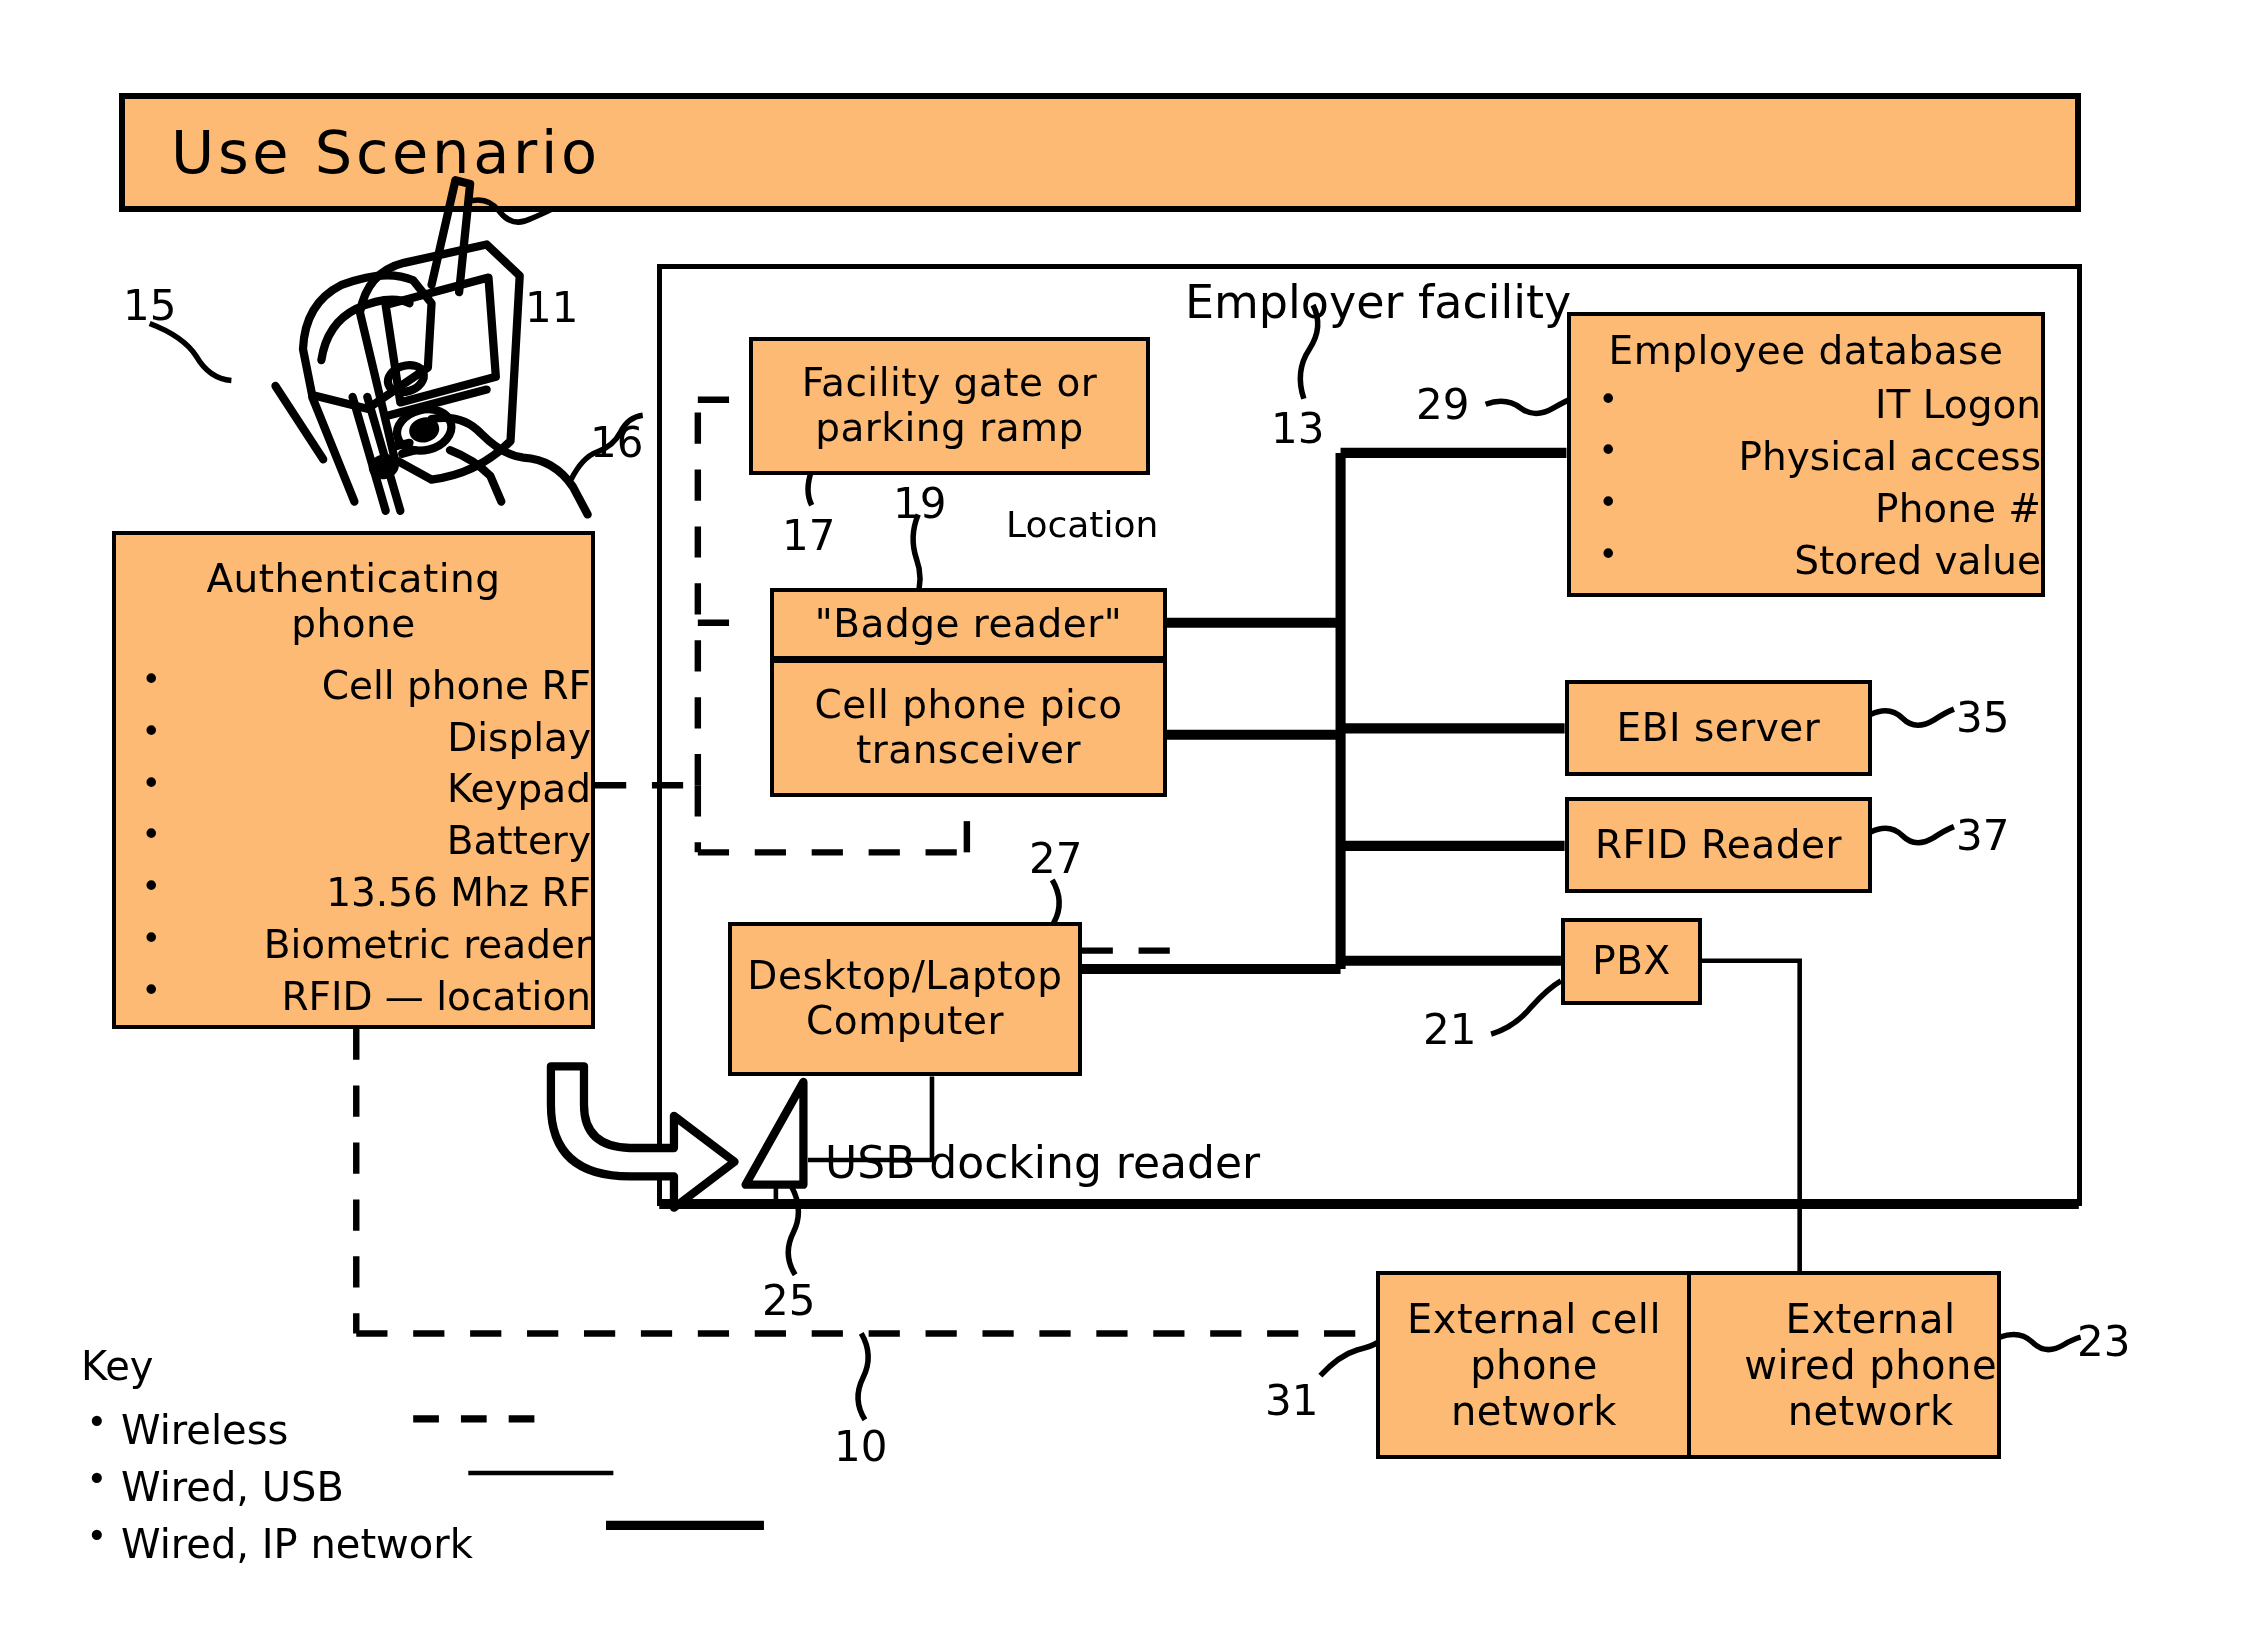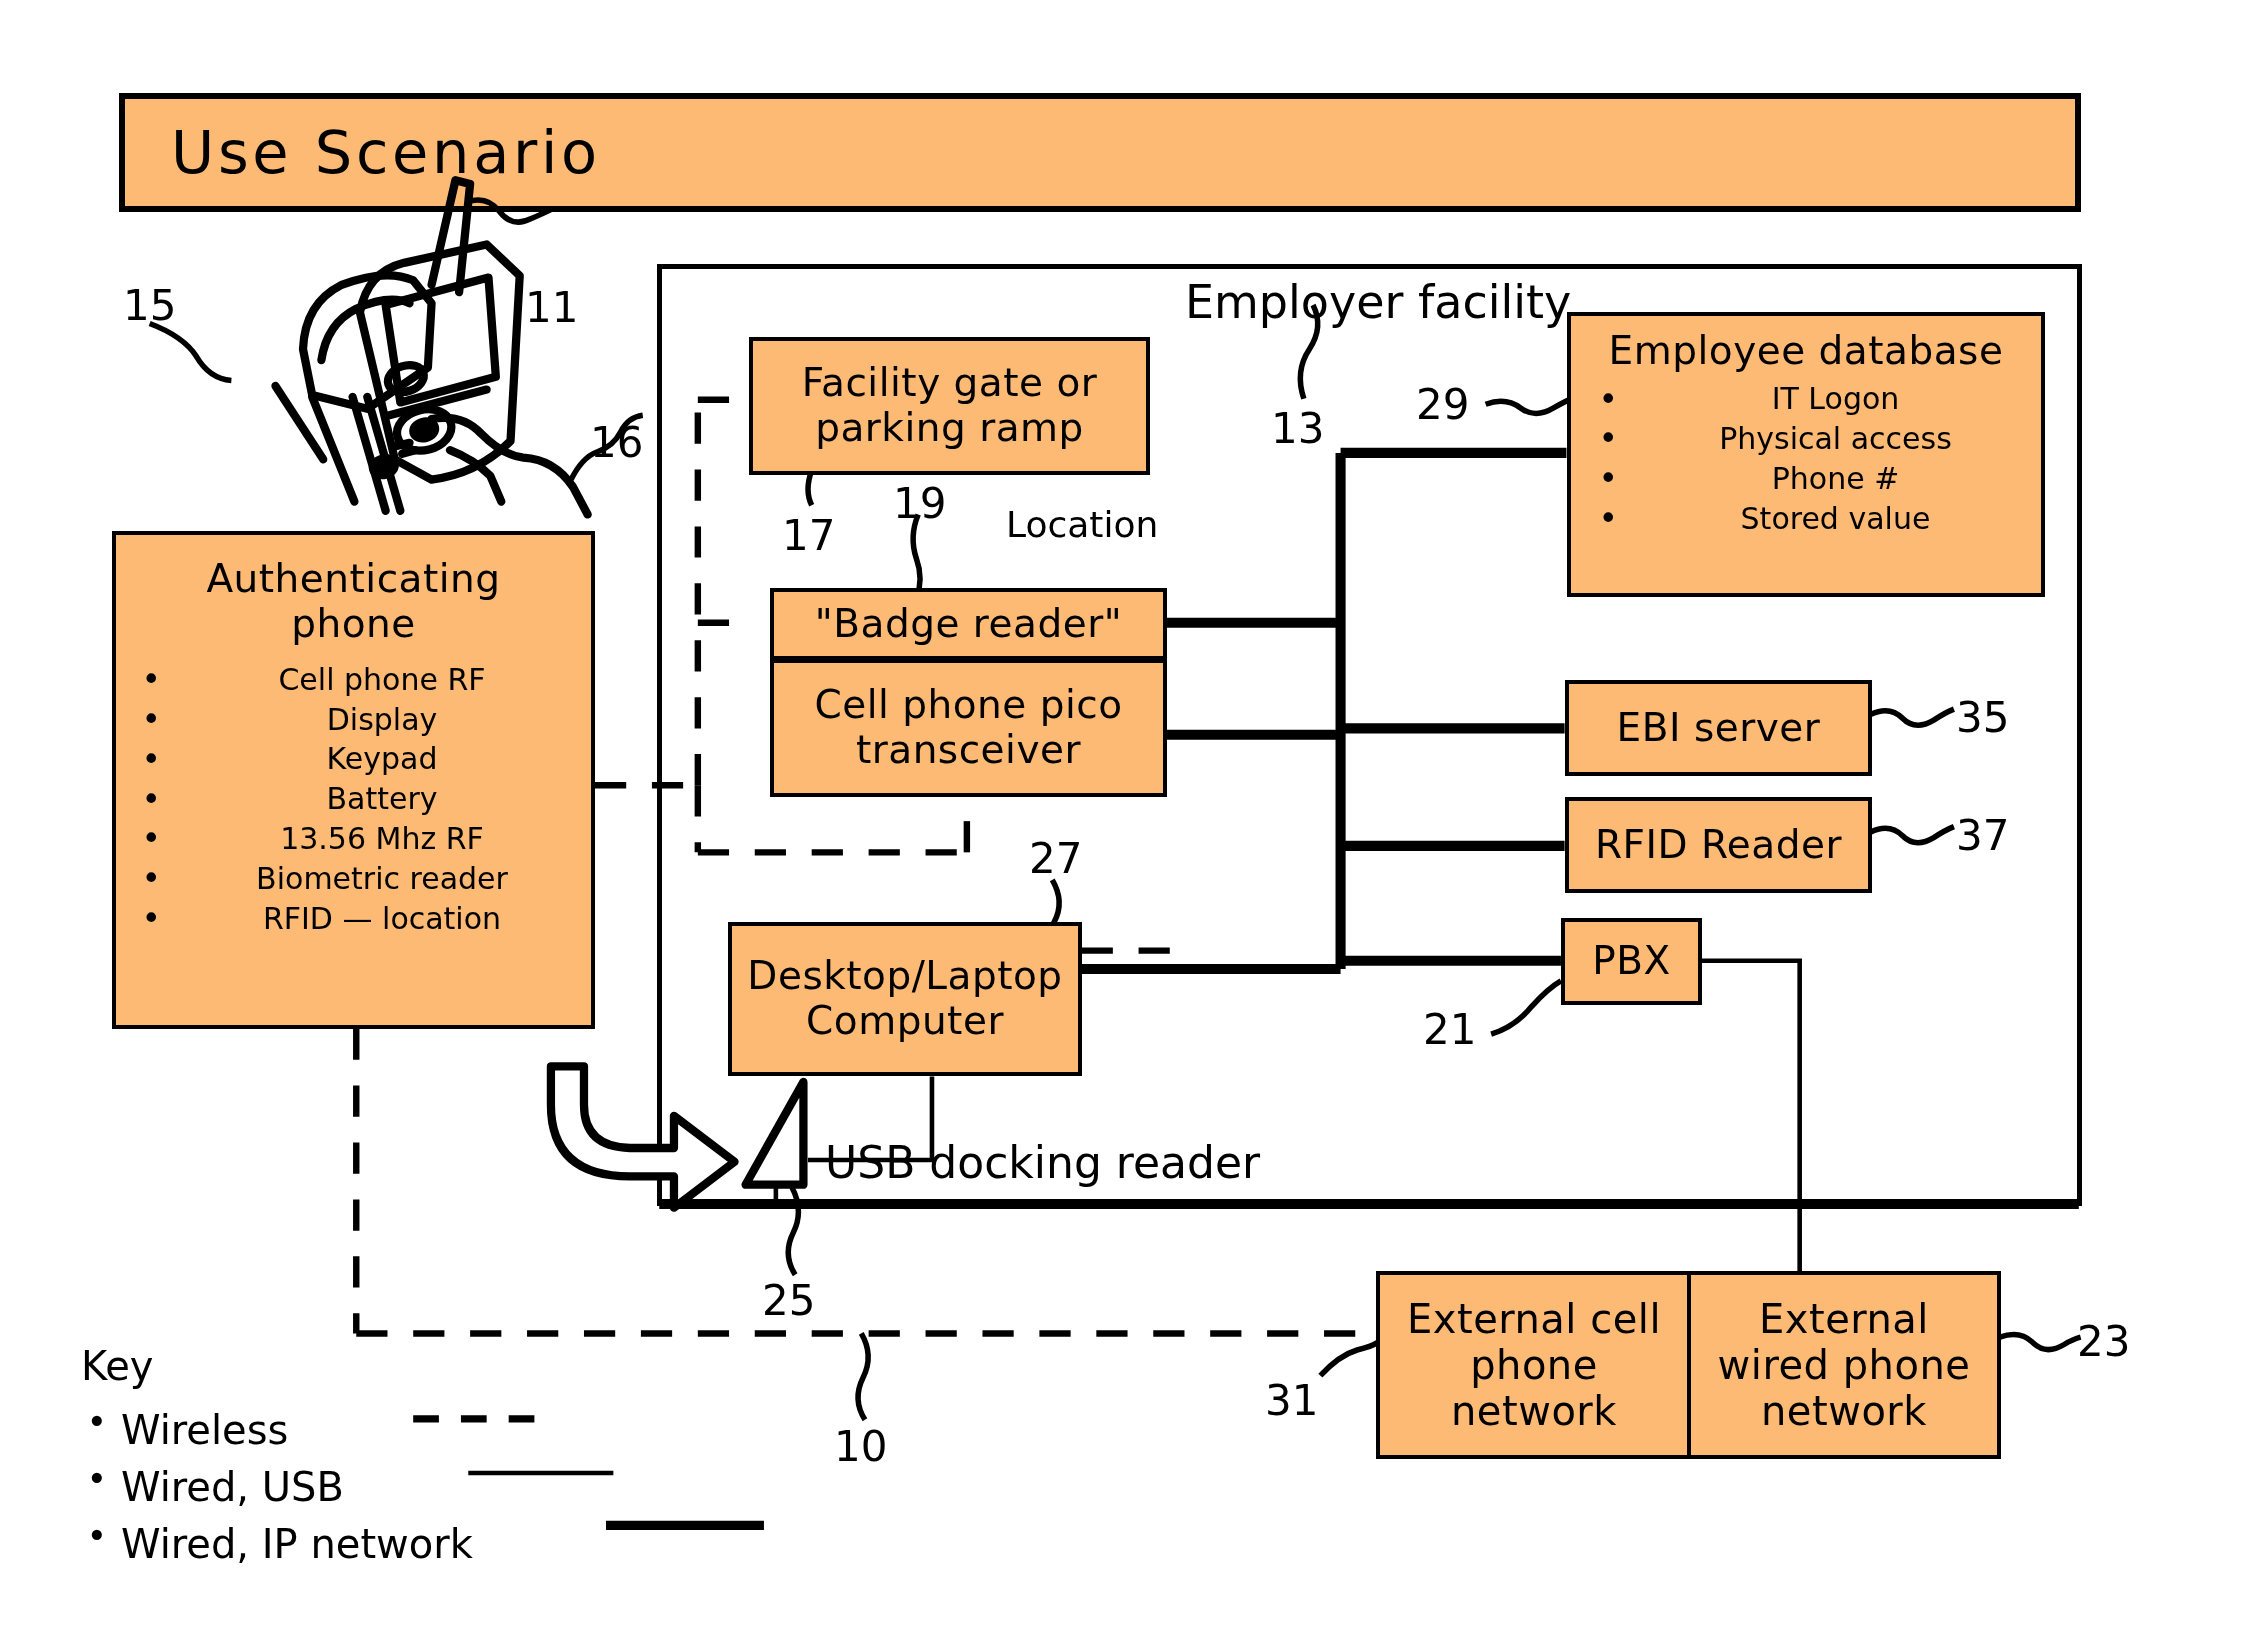--- a/index.html
+++ b/index.html
@@ -53,22 +53,22 @@
     left: 657px; top: 264px;
     width: 1425px; height: 942px;
     border: 5.5px solid #000;
     box-sizing: border-box;
   }
   
   ul.bl {
     list-style: none;
     margin: 8px;
     padding: 0;
-    text-align: center;
-    font-size: 30px;
+    text-align: right;
+    font-size: 39px;
     line-height: 1.33;
   }
   ul.bl li {
     position: relative;
     padding-left: 37px;
     white-space: pre;
   }
   ul.bl li:before {
     content: "\2022";
     position: absolute;
@@ -315,21 +315,21 @@
   <div class="box" style="left:1561px; top:918px; width:141px; height:87px;">
     <div class="boxtitle">PBX</div>
   </div>
 
   <div class="box" style="left:1376px; top:1271px; width:316px; height:188px;">
     <div class="boxtitle" style="font-size:40px;">External cell
 phone
 network</div>
   </div>
 
-  <div class="box" style="left:1687px; top:1271px; width:314px; height:188px;">
+  <div class="box" style="left:1687px; top:1271px; width:314px; height:188px;align-items:flex-end;">
     <div class="boxtitle" style="font-size:40px;">External
 wired phone
 network</div>
   </div>
 
   <div id="key-block">
     <div class="khead">Key</div>
     <div class="kitem">Wireless</div>
     <div class="kitem">Wired, USB</div>
     <div class="kitem">Wired, IP network</div>

